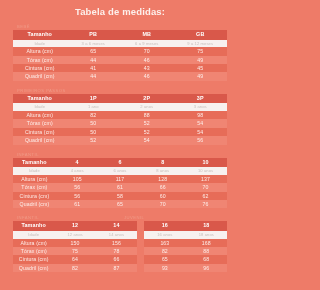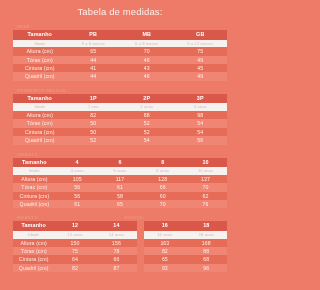--- a/index.html
+++ b/index.html
@@ -17,21 +17,21 @@
     position: relative;
     width: 240px;
     height: 290px;
     box-sizing: border-box;
     padding: 0;
   }
   .page-title {
     text-align: center;
     color: #fdf0ec;
     font-size: 9.5px;
-    font-weight: 400;
+    font-weight: 700;
     letter-spacing: 0.15px;
     padding-top: 6px;
     padding-bottom: 0;
     margin: 0;
     line-height: 12px;
   }
   .tables {
     padding: 0 13px 0 13px;
   }
   .section {

